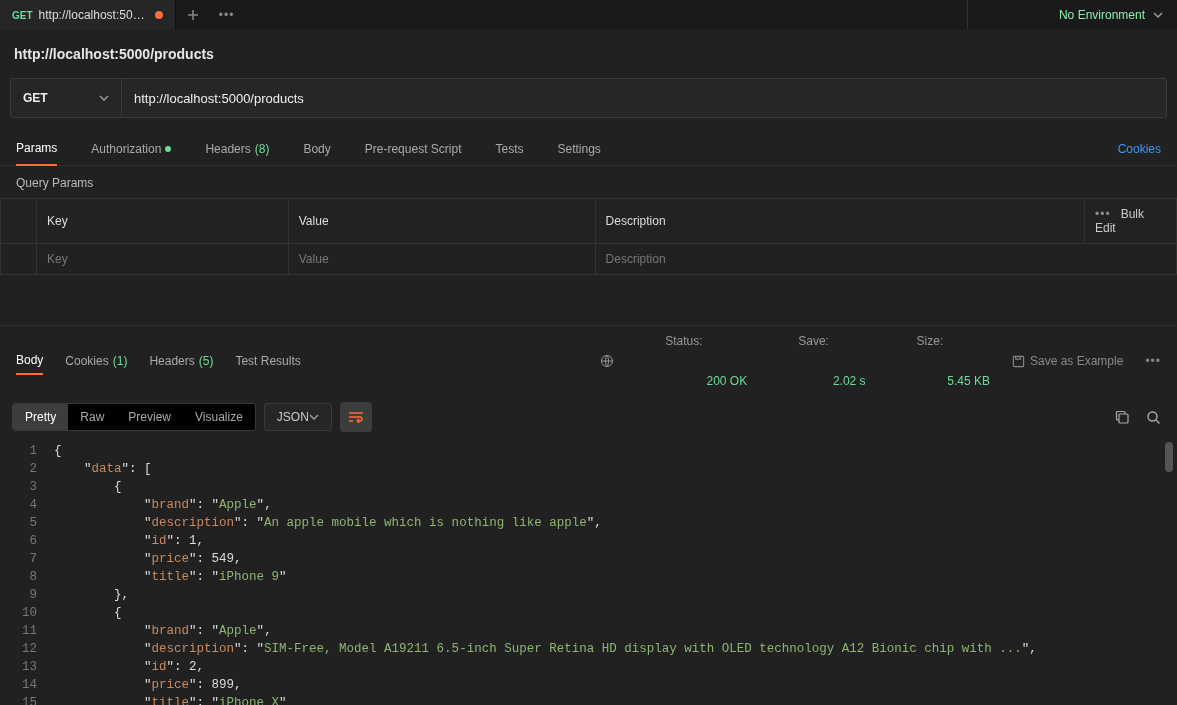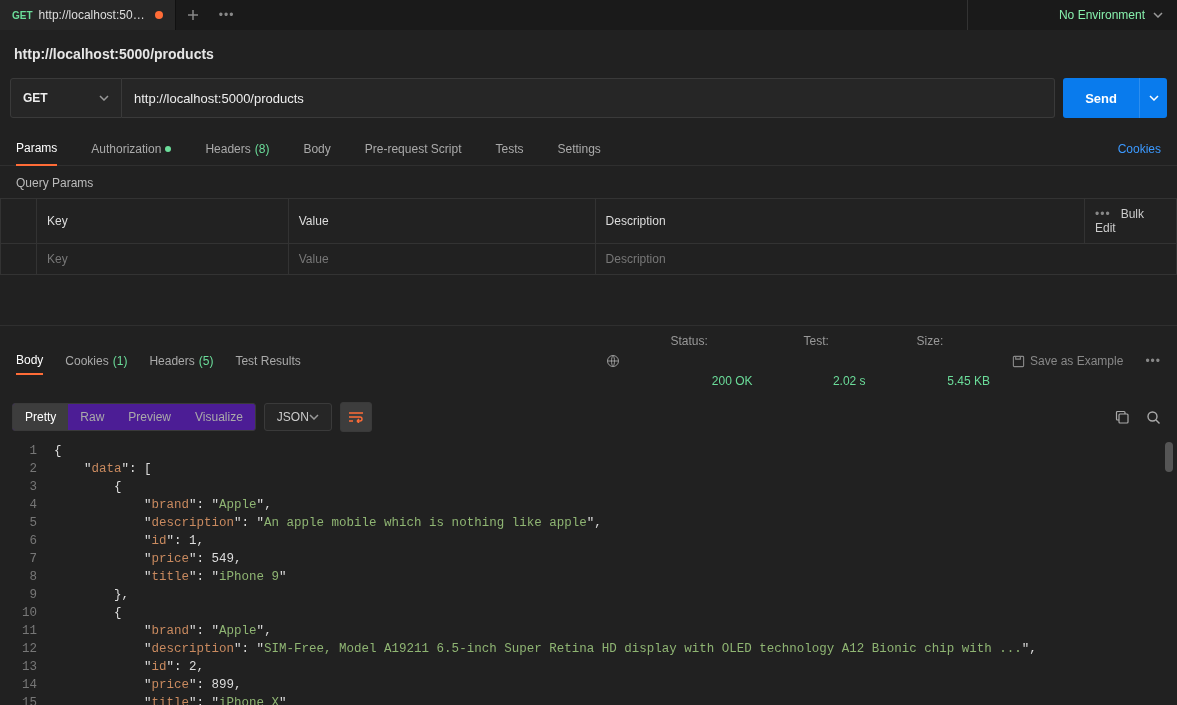--- a/index.html
+++ b/index.html
@@ -73,21 +73,21 @@
   .resp { margin-top: 50px; border-top:1px solid #2f2f2f; }
   .resptabs { display:flex; align-items:center; gap:22px; padding: 8px 16px; }
   .resptab { color:#aaa; cursor:pointer; height:28px; display:flex;align-items:center;gap:4px; }
   .resptab.active { color:#fff; border-bottom:2px solid #ff6c37; }
   .resptabs .spacer { flex:1; }
   .status-lab { color:#999;margin-left:29px; }
   .status-val { color:#6BDD9A;margin-top:40px; }
   .save-example { color:#888; display:flex; align-items:center; gap:5px; }
 
   .viewtabs { display:flex; align-items:center; gap:8px; padding: 6px 12px; }
-  .viewgroup { display:flex; background:#4c1d95; border:1px solid #3a3a3a; border-radius:3px; overflow:hidden; }
+  .viewgroup { display:flex; background:#000000; border:1px solid #3a3a3a; border-radius:3px; overflow:hidden; }
   .viewbtn { padding:6px 12px; color:#aaa; cursor:pointer; }
   .viewbtn.active { background:#3d3d3d; color:#fff; }
   .formatsel { display:flex; align-items:center; padding:6px 12px; background:#262626; border:1px solid #3a3a3a; border-radius:3px; color:#ccc; }
   .wrapbtn { width:32px;height:30px;display:flex;align-items:center;justify-content:center;background:#3d3d3d;border:1px solid #3a3a3a;border-radius:3px; }
   .viewtabs .spacer { flex:1; }
 
   
   .code { font-family: "SFMono-Regular", Consolas, "Liberation Mono", Menlo, monospace; font-size:12.5px; display:flex; position:relative;}
   .gutter { background:#212121; color:#777; text-align:right; padding: 4px 10px 4px 6px; user-select:none; min-width:48px; border-right:1px solid #2f2f2f00;}
   .gutter div { height:18px; line-height:18px; }
@@ -135,28 +135,20 @@
 <div class="reqrow">
   <div style="display:flex;flex:1;height:40px;">
     <div class="method-select">
       <span>GET</span>
       <svg width="10" height="6" viewBox="0 0 10 6">
           <path d="M1 1l4 4 4-4" stroke="#999" stroke-width="1.5" fill="none"></path>
         </svg>
     </div>
     <div class="urlbox">
       <input value="http://localhost:5000/products" style="">
-    </div>
-  </div>
-  <div class="sendwrap">
-    <button class="send">Send</button>
-    <div class="send-caret">
-      <svg width="10" height="6" viewBox="0 0 10 6">
-          <path d="M1 1l4 4 4-4" stroke="#fff" stroke-width="1.5" fill="none"></path>
-        </svg>
     </div>
   </div>
 </div>
 
 <div class="reqtabs">
   <div class="reqtab active">Params</div>
   <div class="reqtab">
     <span>Authorization</span>
     <span class="dot-indicator"></span>
   </div>
@@ -212,21 +204,21 @@
     <div class="spacer"></div>
     <svg width="14" height="14" viewBox="0 0 14 14" fill="none" stroke="#999" stroke-width="1">
         <circle cx="7" cy="7" r="5.5"></circle>
         <path d="M1.5 7h11M7 1.5c2 2 2 9 0 11M7 1.5c-2 2-2 9 0 11"></path>
       </svg>
     <div style="display:flex;gap:4px;">
       <span class="status-lab">Status:</span>
       <span class="status-val">200 OK</span>
     </div>
     <div style="display:flex;gap:4px;">
-      <span class="status-lab">Test:</span>
+      <span class="status-lab">Save:</span>
       <span class="status-val">2.02 s</span>
     </div>
     <div style="display:flex;gap:4px;">
       <span class="status-lab">Size:</span>
       <span class="status-val">5.45 KB</span>
     </div>
     <div class="save-example">
       <svg width="13" height="13" viewBox="0 0 14 14" fill="none" stroke="#888" stroke-width="1.2">
           <rect x="1.5" y="1.5" width="11" height="11" rx="1"></rect>
           <path d="M4 1.5v3h5v-3"></path>

